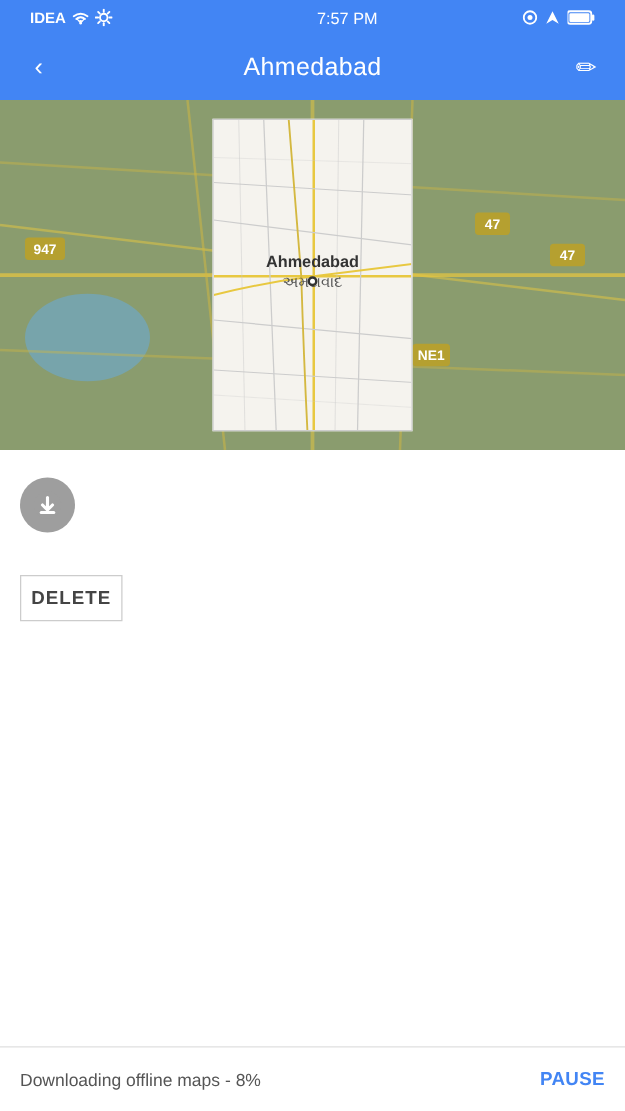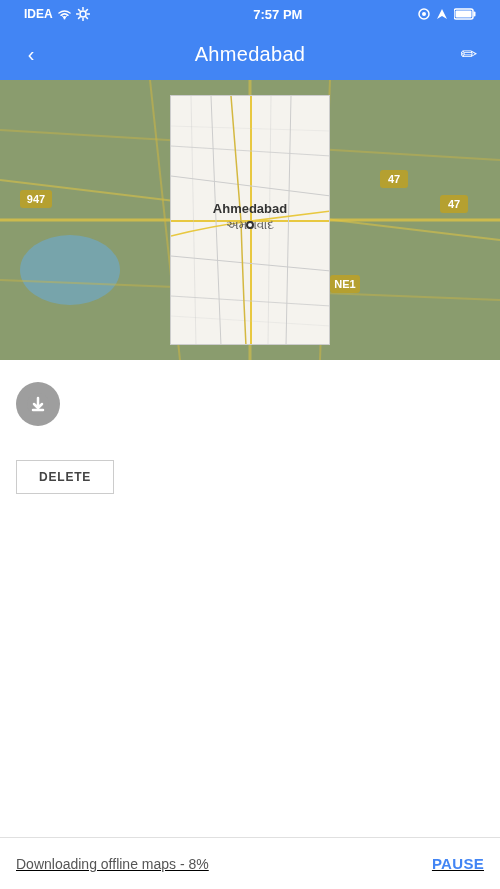--- a/index.html
+++ b/index.html
@@ -19,21 +19,21 @@
       height: 28px;
       display: flex;
       align-items: center;
       justify-content: space-between;
       padding: 0 24px;
       color: white;
       font-size: 12px;
       font-weight: 600;
     }
     .status-left { display: flex; align-items: center; gap: 4px; }
-    .status-center { font-size: 13px; font-weight: 700; margin-left: 48px; }
+    .status-center { font-size: 13px; font-weight: 400; margin-left: 48px; }
     .status-right { display: flex; align-items: center; gap: 6px; }
 
     
     .header {
       background: #4285f4;
       height: 52px;
       display: flex;
       align-items: center;
       justify-content: space-between;
       padding: 0 16px;
@@ -151,22 +151,22 @@
     .download-desc {
       font-size: 13.5px;
       color: #666;
       line-height: 1.5;
     }
 
     .delete-btn {
       display: inline-block;
       border: 1.5px solid #ccc;
       background: white;
-      padding: 9px 22px;
-      font-size: 12px;
+      padding: 9px 8px;
+      font-size: 15px;
       font-weight: 700;
       letter-spacing: 0.8px;
       color: #444;
       cursor: pointer;
       margin-top: 18px;
       text-transform: uppercase;
     }
 
     
     .bottom-bar {
@@ -174,21 +174,20 @@
       bottom: 0;
       left: 0;
       width: 500px;
       height: 52px;
       background: white;
       border-top: 1px solid #e0e0e0;
       display: flex;
       align-items: center;
       justify-content: space-between;
       padding: 0 16px;
-      text-decoration: underline;
     }
 
     .bottom-bar-text {
       font-size: 14px;
       color: #555;
     }
 
     .pause-btn {
       font-size: 15px;
       font-weight: 600;

